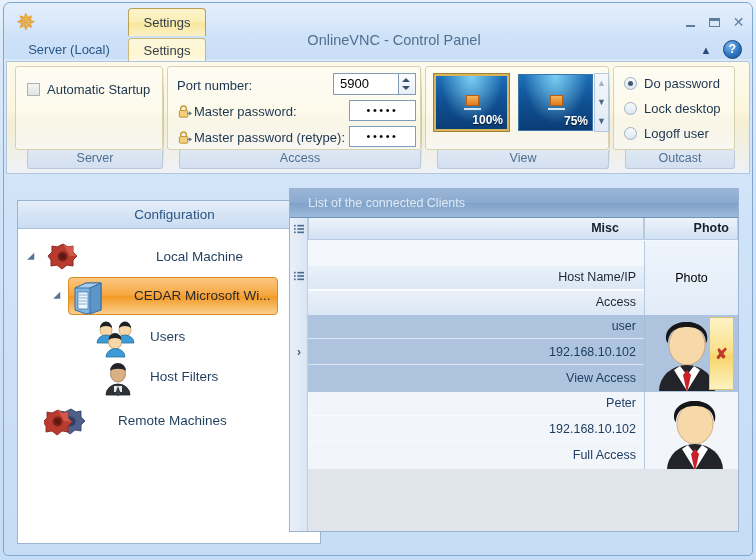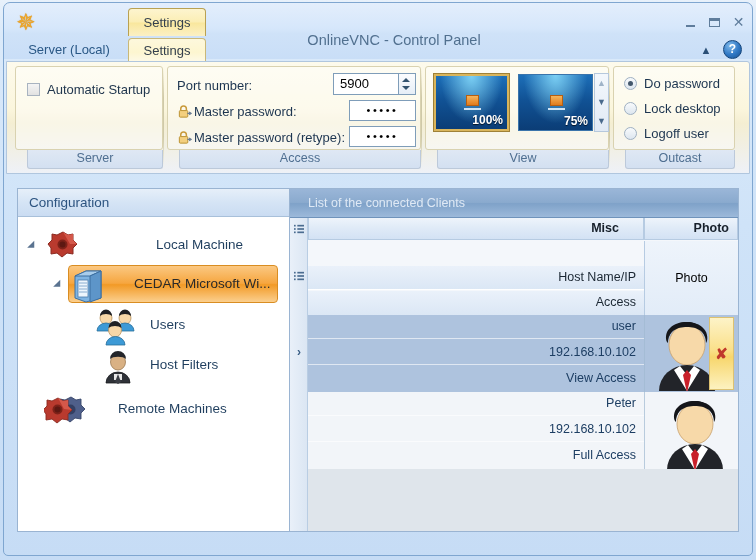--- a/index.html
+++ b/index.html
@@ -384,25 +384,26 @@
   
   #content {
     position: absolute;
     left: 6px; top: 178px;
     width: 744px; height: 372px;
   }
 
   
   #config-panel {
     position: absolute;
-    left: 11px; top: 10px;
+    left: 11px; top: 22px;
     width: 304px; height: 344px;
     background: #ffffff;
     border: 1px solid #9ab4d2;
     box-sizing: border-box;
+    text-align: center;
   }
   #config-header {
     position: absolute;
     left: 0; top: 0; right: 0;
     height: 28px;
     background: linear-gradient(to bottom, #e6eff9 0%, #d5e4f5 50%, #cadcf2 100%);
     border-bottom: 1px solid #a8c0da;
     box-sizing: border-box;
   }
   #config-header span {

